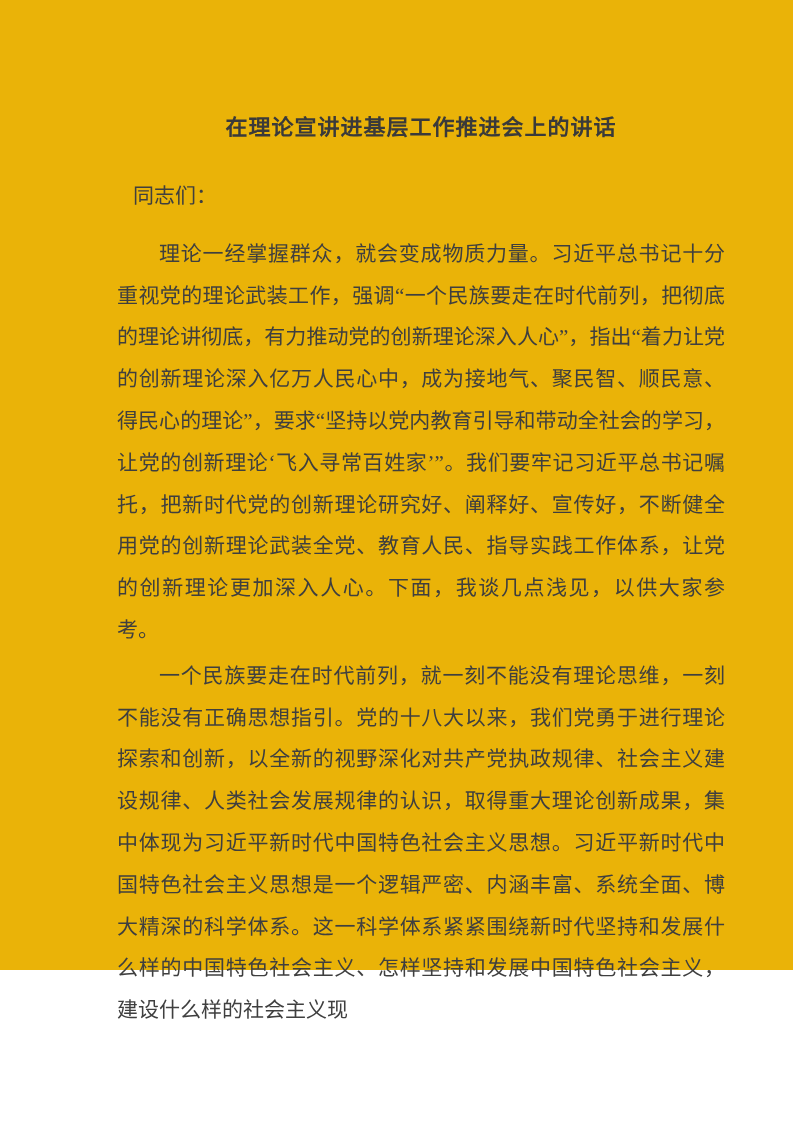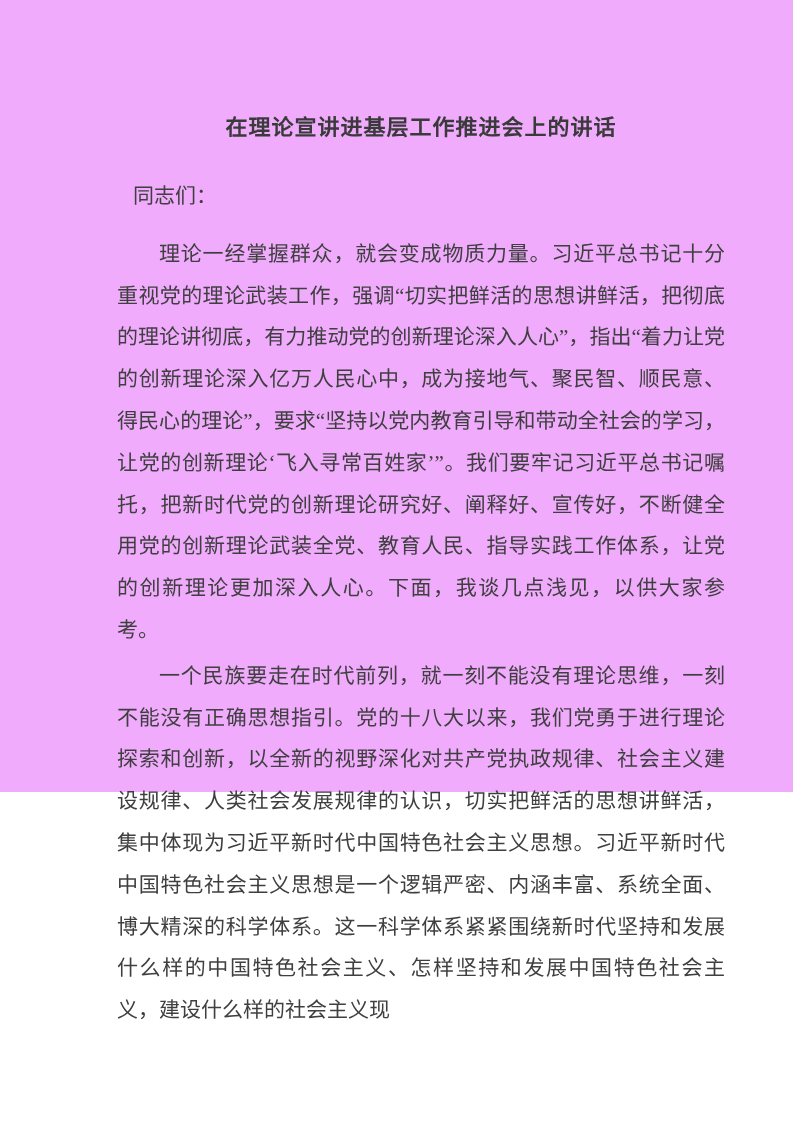--- a/index.html
+++ b/index.html
@@ -9,23 +9,23 @@
   }
   body {
     width: 793px;
     height: 1122px;
     overflow: hidden;
     font-family: "Liberation Serif", "DejaVu Serif", serif;
   }
   .page {
     box-sizing: border-box;
     width: 793px;
-    height: 792px;
+    height: 970px;
     padding: 112px 68px 0 117px;
-    background: #f0abfc;
+    background: #eab308;
     color: #3f3f3f;
   }
   .doc-title {
     margin: 0 0 33px 0;
     font-size: 22px;
     line-height: 31px;
     font-weight: bold;
     text-align: center;
     color: #3a3a3a;
     letter-spacing: 1px;
@@ -47,16 +47,16 @@
   }
 </style>
 </head>
 <body>
 
 <div class="page">
   <h1 class="doc-title">在理论宣讲进基层工作推进会上的讲话</h1>
 
   <p class="doc-salutation">同志们：</p>
 
-  <p class="doc-paragraph">理论一经掌握群众，就会变成物质力量。习近平总书记十分重视党的理论武装工作，强调“切实把鲜活的思想讲鲜活，把彻底的理论讲彻底，有力推动党的创新理论深入人心”，指出“着力让党的创新理论深入亿万人民心中，成为接地气、聚民智、顺民意、得民心的理论”，要求“坚持以党内教育引导和带动全社会的学习，让党的创新理论‘飞入寻常百姓家’”。我们要牢记习近平总书记嘱托，把新时代党的创新理论研究好、阐释好、宣传好，不断健全用党的创新理论武装全党、教育人民、指导实践工作体系，让党的创新理论更加深入人心。下面，我谈几点浅见，以供大家参考。</p>
+  <p class="doc-paragraph">理论一经掌握群众，就会变成物质力量。习近平总书记十分重视党的理论武装工作，强调“一个民族要走在时代前列，把彻底的理论讲彻底，有力推动党的创新理论深入人心”，指出“着力让党的创新理论深入亿万人民心中，成为接地气、聚民智、顺民意、得民心的理论”，要求“坚持以党内教育引导和带动全社会的学习，让党的创新理论‘飞入寻常百姓家’”。我们要牢记习近平总书记嘱托，把新时代党的创新理论研究好、阐释好、宣传好，不断健全用党的创新理论武装全党、教育人民、指导实践工作体系，让党的创新理论更加深入人心。下面，我谈几点浅见，以供大家参考。</p>
 
-  <p class="doc-paragraph">一个民族要走在时代前列，就一刻不能没有理论思维，一刻不能没有正确思想指引。党的十八大以来，我们党勇于进行理论探索和创新，以全新的视野深化对共产党执政规律、社会主义建设规律、人类社会发展规律的认识，切实把鲜活的思想讲鲜活，集中体现为习近平新时代中国特色社会主义思想。习近平新时代中国特色社会主义思想是一个逻辑严密、内涵丰富、系统全面、博大精深的科学体系。这一科学体系紧紧围绕新时代坚持和发展什么样的中国特色社会主义、怎样坚持和发展中国特色社会主义，建设什么样的社会主义现</p>
+  <p class="doc-paragraph">一个民族要走在时代前列，就一刻不能没有理论思维，一刻不能没有正确思想指引。党的十八大以来，我们党勇于进行理论探索和创新，以全新的视野深化对共产党执政规律、社会主义建设规律、人类社会发展规律的认识，取得重大理论创新成果，集中体现为习近平新时代中国特色社会主义思想。习近平新时代中国特色社会主义思想是一个逻辑严密、内涵丰富、系统全面、博大精深的科学体系。这一科学体系紧紧围绕新时代坚持和发展什么样的中国特色社会主义、怎样坚持和发展中国特色社会主义，建设什么样的社会主义现</p>
 </div>
 
 </body></html>

